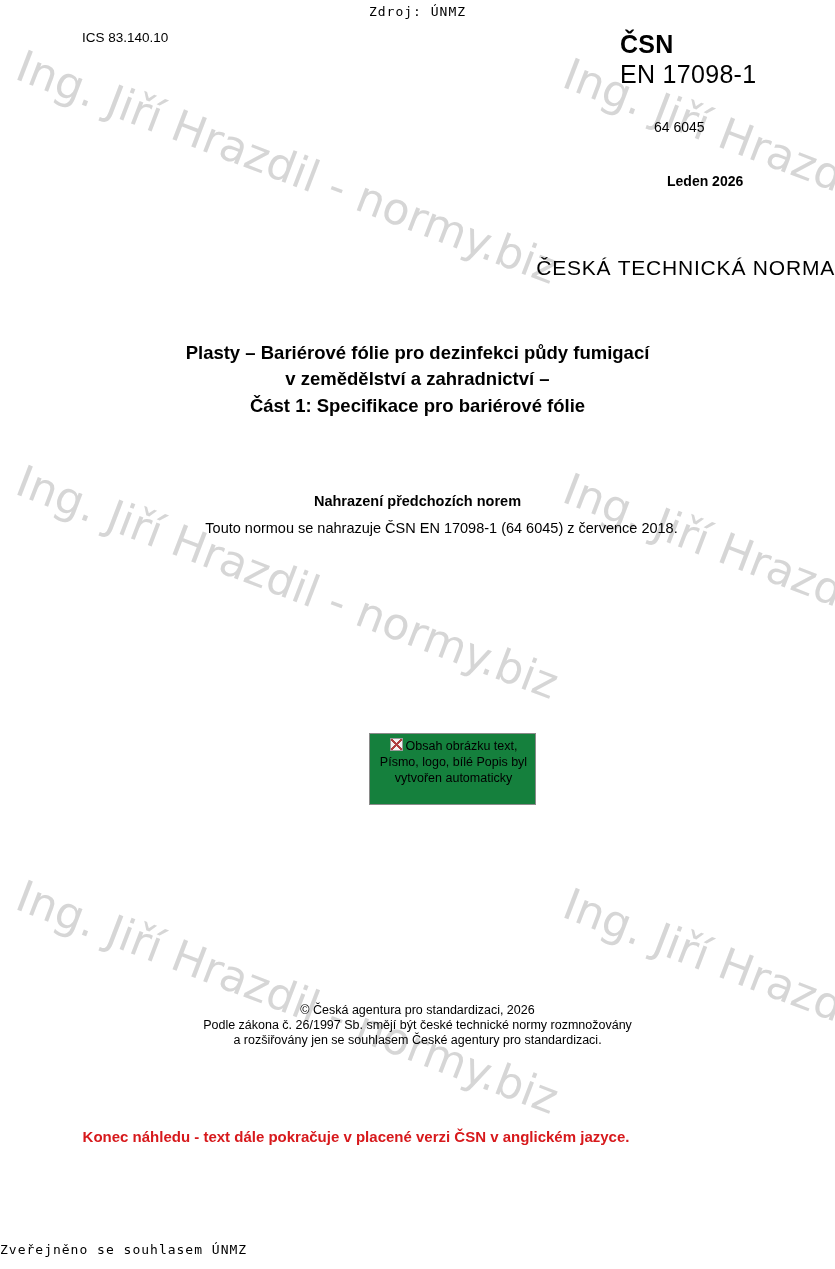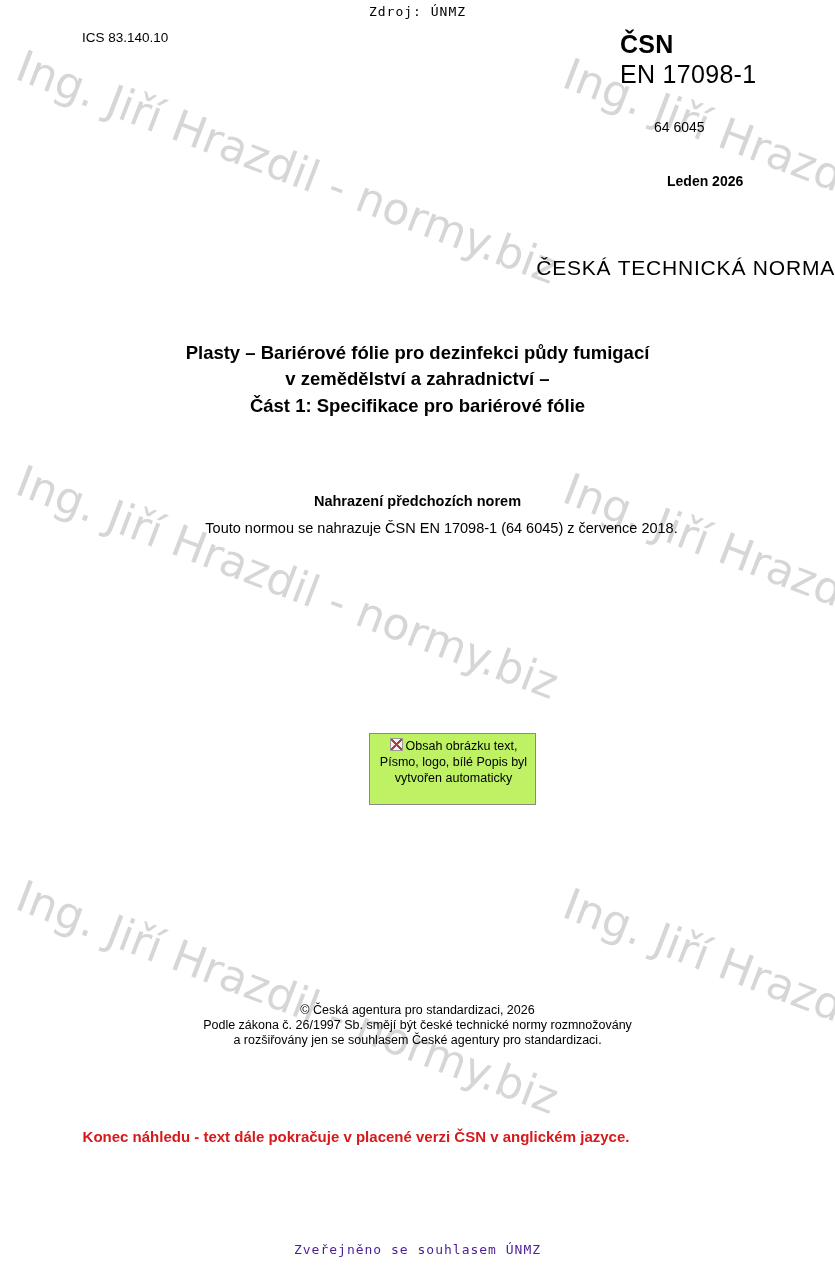--- a/index.html
+++ b/index.html
@@ -52,25 +52,24 @@
     font-size: 13px;
     letter-spacing: 1px;
     color: #000;
     z-index: 10;
   }
   .src-bottom {
     position: absolute;
     top: 1242px;
     left: 0;
     width: 835px;
-    text-align: center;
     font-family: "DejaVu Sans Mono", monospace;
     font-size: 13px;
     letter-spacing: 1px;
-    color: #4c1d95;
+    color: #000000;
     z-index: 10;
   }
 
   
   .content { position: relative; z-index: 8; }
 
   .ics {
     position: absolute;
     top: 30px;
     left: 82px;
@@ -148,21 +147,21 @@
     margin-left: 24px;
   }
 
   .figure-box {
     position: absolute;
     top: 733px;
     left: 369px;
     width: 167px;
     height: 72px;
     border: 1px solid #8a8a8a;
-    background: #bef264;
+    background: #15803d;
     box-sizing: border-box;
   }
   .figure-alt {
     position: absolute;
     top: 4px;
     left: 5px;
     width: 157px;
     font-size: 12.5px;
     line-height: 1.28;
     text-align: center;

